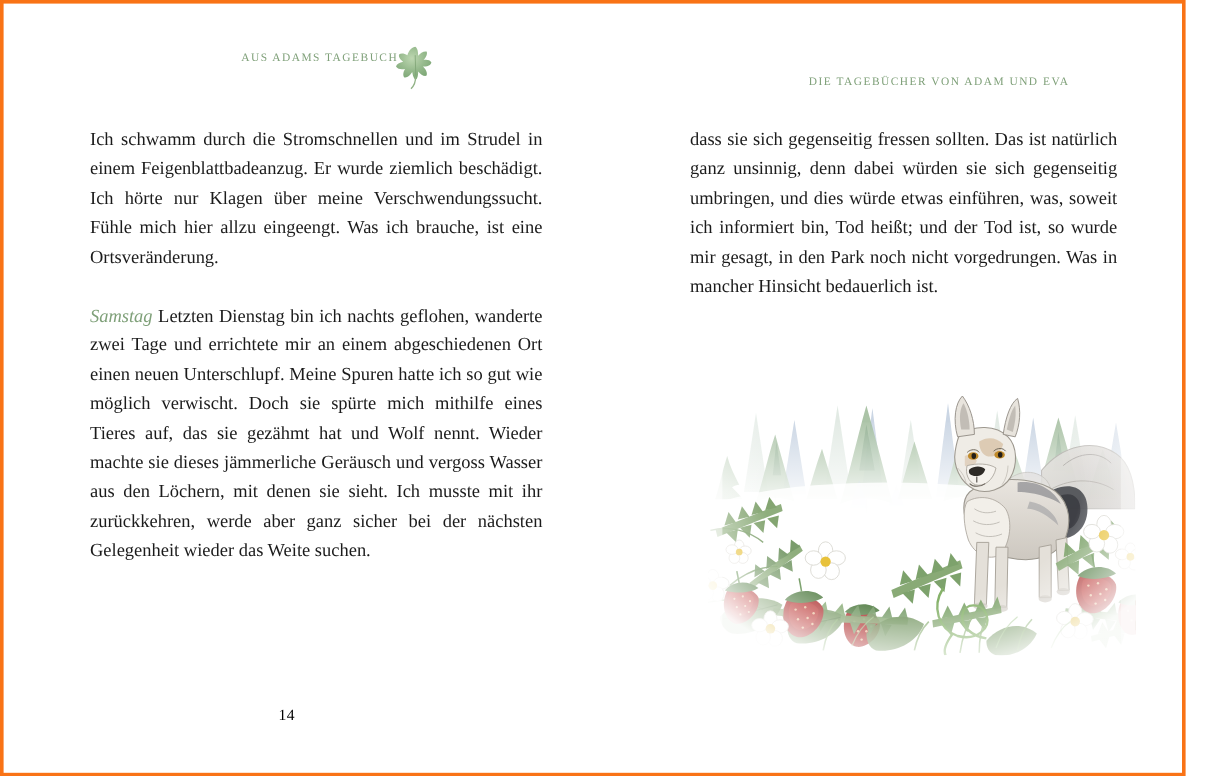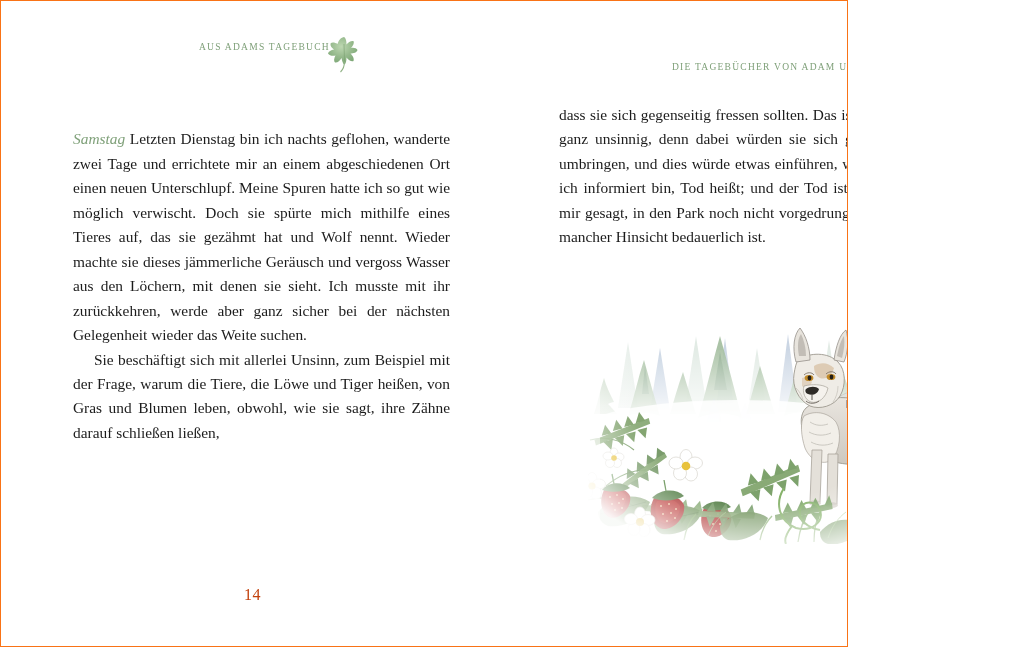--- a/index.html
+++ b/index.html
@@ -5,25 +5,25 @@
   html, body {
     margin: 0;
     padding: 0;
     background: #ffffff;
   }
   body {
     font-family: "Liberation Serif", "DejaVu Serif", serif;
   }
   .spread {
     position: relative;
-    width: 848px;
+    width: 988px;
     height: 647px;
     background: #ffffff;
     box-sizing: border-box;
-    border: 1px solid #f97316;
+    border: 3px solid #f97316;
     overflow: hidden;
     text-decoration: underline;
   }
 
   
   .runhead {
     position: absolute;
     top: 41px;
     font-size: 9.5px;
     letter-spacing: 1.25px;
@@ -50,44 +50,44 @@
     top: 102px;
     width: 377px;
     font-size: 15.4px;
     line-height: 24.45px;
     color: #1b1b1b;
     text-align: justify;
     text-justify: inter-word;
     hyphens: manual;
   }
   .col-left  { left: 72px;  width: 377px; }
-  .col-right { left: 558px; width: 356px; }
+  .col-right { left: 572px; width: 356px; }
 
   .col p {
     margin: 0;
   }
   .p-gap {
     margin-top: 24.45px !important;
   }
   .indent {
     text-indent: 21px;
   }
   .daylabel {
     font-style: italic;
     color: #7fa079;
     margin-top: 33px;
   }
 
   
   .folio {
     position: absolute;
-    left: 243px;
+    left: 229px;
     top: 585px;
-    font-size: 16px;
-    color: #c2410c;
+    font-size: 13px;
+    color: #000000;
     letter-spacing: 0.5px;
   }
 
   
   .illus {
     position: absolute;
     left: 587px;
     top: 289px;
     width: 356px;
     height: 254px;
@@ -120,24 +120,24 @@
                  C30 15 31.5 12 30.5 10 C28 9.5 25 11.5 23.5 13.5 C23.5 10.5 23 7 21 6 Z" fill="url(#lg1)"></path>
         <path d="M21 13 L21.5 30" stroke="#6e9765" stroke-width="0.8" fill="none" opacity="0.75"></path>
         <path d="M21.2 31 C21.5 35 20 38.5 17.5 41" stroke="#88ac7c" stroke-width="1.1" fill="none"></path>
       </g>
     </svg>
   </div>
 
   <div class="runhead runhead-right">DIE TAGEBÜCHER VON ADAM UND EVA</div>
 
   <div class="col col-left">
+    <p>Ich schwamm durch die Stromschnellen und im Strudel in einem Feigenblattbadeanzug. Er wurde ziemlich beschädigt. Ich hörte nur Klagen über meine Verschwendungssucht. Fühle mich hier allzu eingeengt. Was ich brauche, ist eine Ortsveränderung.</p>
 
     <p class="p-gap"><span class="daylabel">Samstag</span><span> Letzten Dienstag bin ich nachts geflohen, wanderte zwei Tage und errichtete mir an einem abgeschiedenen Ort einen neuen Unterschlupf. Meine Spuren hatte ich so gut wie möglich verwischt. Doch sie spürte mich mithilfe eines Tieres auf, das sie gezähmt hat und Wolf nennt. Wieder machte sie dieses jämmerliche Geräusch und vergoss Wasser aus den Löchern, mit denen sie sieht. Ich musste mit ihr zurückkehren, werde aber ganz sicher bei der nächsten Gelegenheit wieder das Weite suchen.</span></p>
 
-    <p class="indent">Sie beschäftigt sich mit allerlei Unsinn, zum Beispiel mit der Frage, warum die Tiere, die Löwe und Tiger heißen, von Gras und Blumen leben, obwohl, wie sie sagt, ihre Zähne darauf schließen ließen,</p>
   </div>
 
   <div class="folio">14</div>
 
   <div class="col col-right">
     <p>dass sie sich gegenseitig fressen sollten. Das ist natürlich ganz unsinnig, denn dabei würden sie sich gegenseitig umbringen, und dies würde etwas einführen, was, soweit ich informiert bin, Tod heißt; und der Tod ist, so wurde mir gesagt, in den Park noch nicht vorgedrungen. Was in mancher Hinsicht bedauerlich ist.</p>
   </div>
 
   <div class="illus">
     <svg viewBox="0 0 356 254" width="356" height="254">

